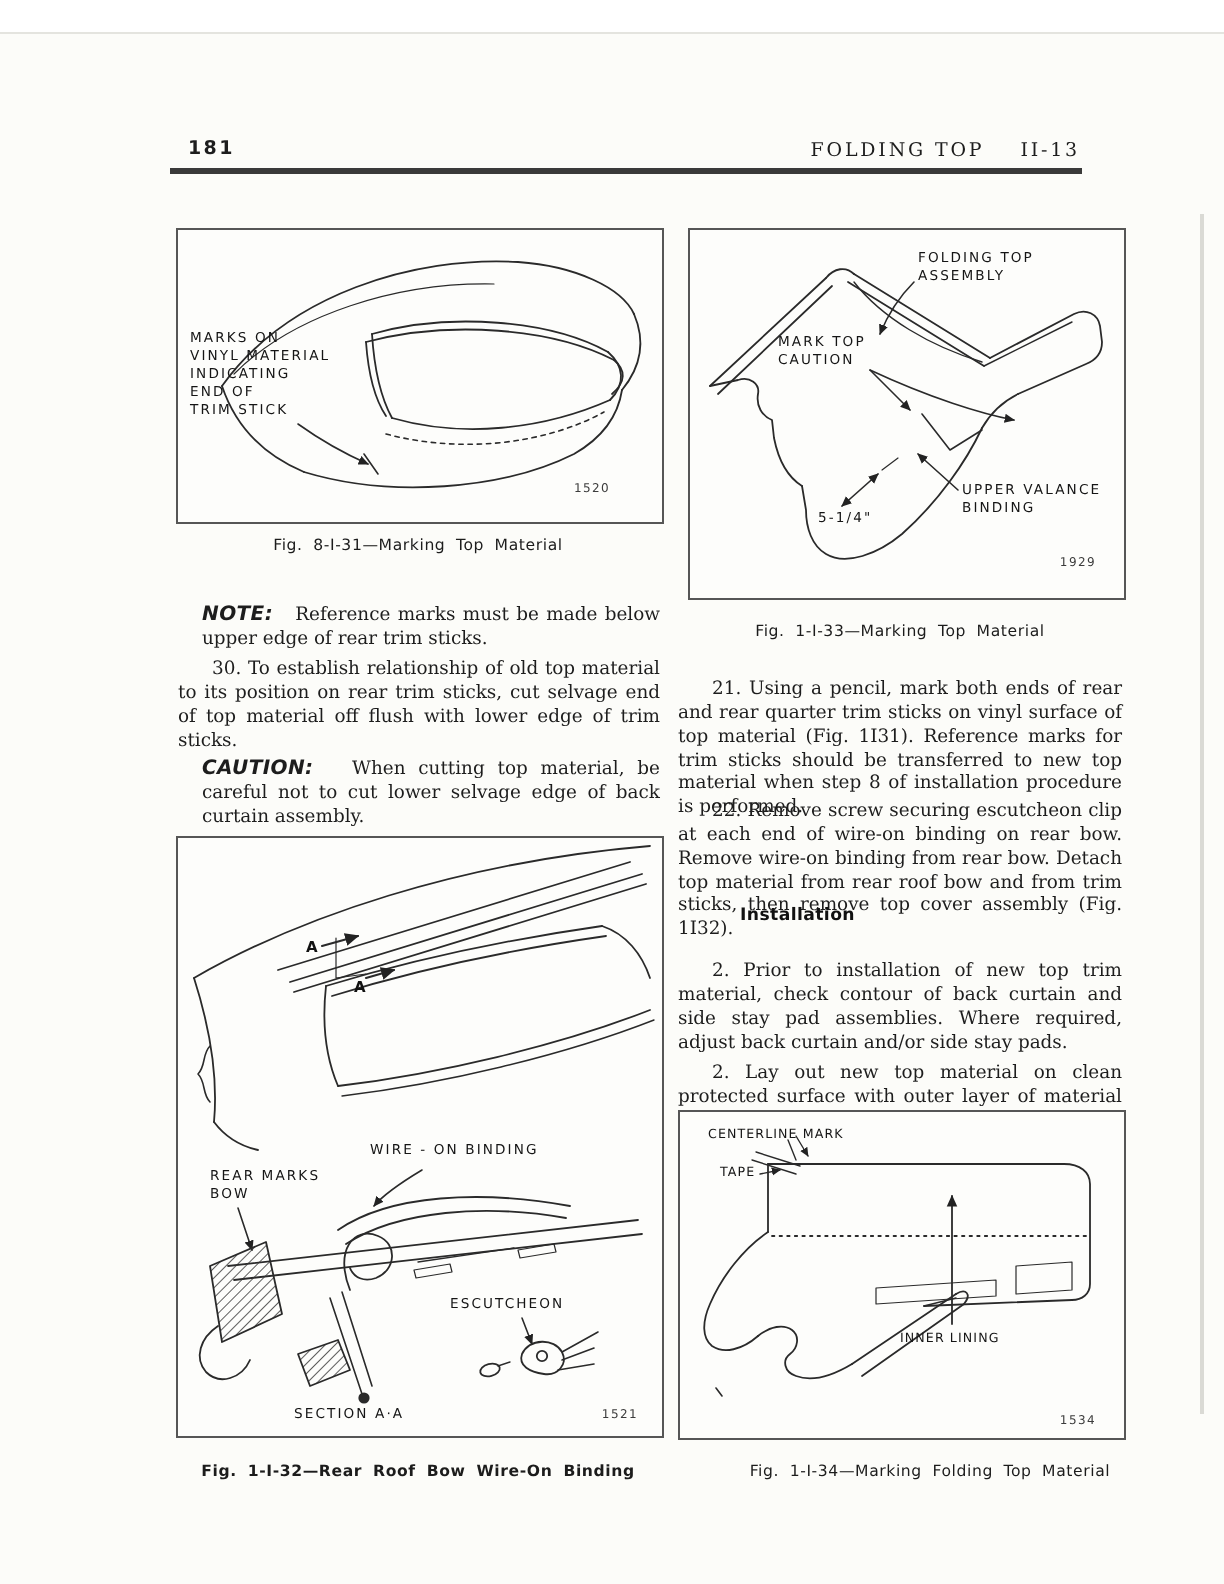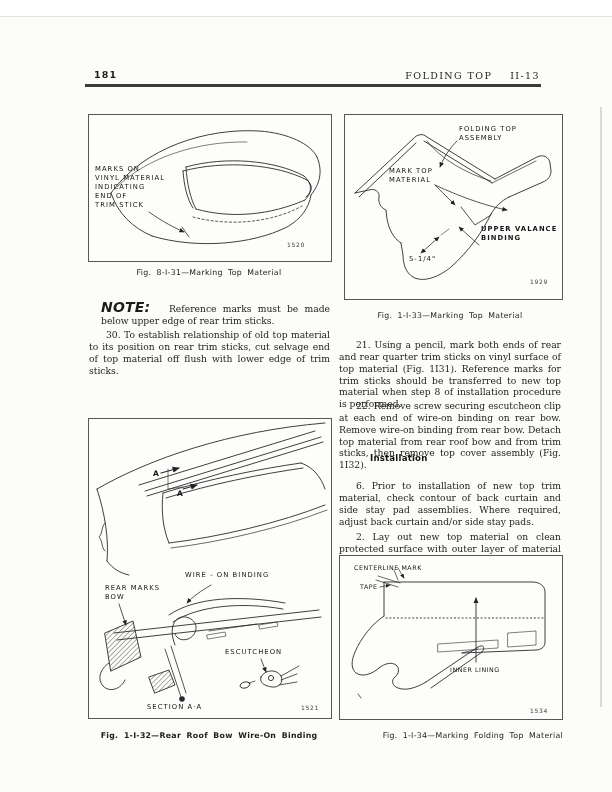--- a/index.html
+++ b/index.html
@@ -28,21 +28,21 @@
   .fig-num { position:absolute; font:6px "DejaVu Sans", sans-serif;
     letter-spacing:0.7px; color:#3c3c3c; }
   .caption { position:absolute; text-align:center;
     font-family:"DejaVu Sans", sans-serif; font-size:7.8px;
     letter-spacing:0.3px; word-spacing:2.5px; color:#1c1c1c; }
   
   .para { position:absolute; font-size:9.2px; line-height:11.8px;
     text-align:justify; }
   .para.step { text-indent:17px; }
   .kw { font-family:"DejaVu Sans", sans-serif; font-weight:bold; font-style:italic;
-    font-size:14px; letter-spacing:0.2px; }
+    font-size:10px; letter-spacing:0.2px; }
   .subhead { position:absolute; font-family:"DejaVu Sans", sans-serif;
     font-weight:bold; font-size:8.6px; letter-spacing:0.2px; color:#111;padding-left:25px; }
   
   .scan-edge { position:absolute; left:600px; top:90px; width:1.5px; height:600px;
     background:#dadad5; }
 </style>
 </head>
 <body>
 
 <div class="page">
@@ -87,20 +87,24 @@
 TRIM STICK</span>
     <span class="fig-num" style="left:198px; top:126px;">1520</span>
   </div>
   <div class="caption" style="left:88px; top:251px; width:242px;">Fig. 8-I-31—Marking Top Material</div>
 
   <p class="para" style="left:101px; top:276px; width:229px;">
     <span class="kw">NOTE:</span>&nbsp;&nbsp;
     <span>Reference marks must be made below upper edge of rear trim sticks.</span>
   </p>
   <p class="para step" style="left:89px; top:303px; width:241px;">30. To establish relationship of old top material to its position on rear trim sticks, cut selvage end of top material off flush with lower edge of trim sticks.</p>
+  <p class="para" style="left:101px; top:353px; width:229px;">
+    <span class="kw">CAUTION:</span>&nbsp;&nbsp;
+    <span>When cutting top material, be careful not to cut lower selvage edge of back curtain assembly.</span>
+  </p>
 
   <div class="fig" style="left:88px; top:401px; width:242px; height:299px;">
     <svg width="240" height="297" viewBox="0 0 240 297">
       <defs>
         <marker id="ah32" viewBox="0 0 10 10" refX="9" refY="5" markerWidth="6.5" markerHeight="6.5" orient="auto-start-reverse">
           <path d="M0,0.5 L10,5 L0,9.5 Z" fill="#222"></path>
         </marker>
         <pattern id="ht32" width="3.5" height="3.5" patternUnits="userSpaceOnUse" patternTransform="rotate(45)">
           <line x1="0" y1="0" x2="0" y2="3.5" stroke="#333" stroke-width="0.8"></line>
         </pattern>
@@ -189,32 +193,32 @@
         <path d="M90,70 C120,84 146,92 162,95" marker-end="url(#ah33)" stroke-width="0.8"></path>
         <path d="M134,130 L114,112" marker-end="url(#ah33)" stroke-width="0.8"></path>
 
         <path d="M76,138 L94,122" marker-start="url(#ah33)" marker-end="url(#ah33)" stroke-width="0.8"></path>
         <path d="M96,120 L104,114" stroke-width="0.6"></path>
       </g>
     </svg>
     <span class="fig-label" style="left:114px; top:10px;">FOLDING TOP
 ASSEMBLY</span>
     <span class="fig-label" style="left:44px; top:52px;">MARK TOP
-MATERIAL</span>
+CAUTION</span>
     <span class="fig-label" style="left:64px; top:140px;">5-1/4"</span>
-    <span class="fig-label" style="left:136px; top:110px;font-weight:bold;">UPPER VALANCE
+    <span class="fig-label" style="left:136px; top:126px;">UPPER VALANCE
 BINDING</span>
     <span class="fig-num" style="right:14px; bottom:14px;">1929</span>
   </div>
   <div class="caption" style="left:339px; top:294px; width:222px;">Fig. 1-I-33—Marking Top Material</div>
 
   <p class="para step" style="left:339px; top:313px; width:222px;">21. Using a pencil, mark both ends of rear and rear quarter trim sticks on vinyl surface of top material (Fig. 1I31). Reference marks for trim sticks should be transferred to new top material when step 8 of installation procedure is performed.</p>
   <p class="para step" style="left:339px; top:374px; width:222px;">22. Remove screw securing escutcheon clip at each end of wire-on binding on rear bow. Remove wire-on binding from rear bow. Detach top material from rear roof bow and from trim sticks, then remove top cover assembly (Fig. 1I32).</p>
   <div class="subhead" style="left:345px; top:436px;">Installation</div>
-  <p class="para step" style="left:339px; top:454px; width:222px;">6. Prior to installation of new top trim material, check contour of back curtain and side stay pad assemblies. Where required, adjust back curtain and/or side stay pads.</p>
+  <p class="para step" style="left:339px; top:454px; width:222px;">2. Prior to installation of new top trim material, check contour of back curtain and side stay pad assemblies. Where required, adjust back curtain and/or side stay pads.</p>
   <p class="para step" style="left:339px; top:505px; width:222px;">2. Lay out new top material on clean protected surface with outer layer of material exposed.</p>
 
   <div class="fig" style="left:339px; top:538px; width:222px; height:163px;">
     <svg width="220" height="161" viewBox="0 0 220 161">
       <defs>
         <marker id="ah34" viewBox="0 0 10 10" refX="9" refY="5" markerWidth="6.5" markerHeight="6.5" orient="auto-start-reverse">
           <path d="M0,0.5 L10,5 L0,9.5 Z" fill="#222"></path>
         </marker>
       </defs>
       <g stroke="#2a2a2a" fill="none" stroke-width="0.9" stroke-linecap="round" stroke-linejoin="round">
@@ -236,15 +240,15 @@
         <path d="M40,31 L50,29" marker-end="url(#ah34)" stroke-width="0.7"></path>
         <path d="M136,106 L136,42" marker-end="url(#ah34)" stroke-width="0.9"></path>
         <path d="M18,138 L21,142" stroke-width="0.8"></path>
       </g>
     </svg>
     <span class="fig-label sm" style="left:14px; top:8px;">CENTERLINE MARK</span>
     <span class="fig-label sm" style="left:20px; top:27px;">TAPE</span>
     <span class="fig-label sm" style="left:110px; top:110px;">INNER LINING</span>
     <span class="fig-num" style="right:14px; bottom:5px;">1534</span>
   </div>
-  <div class="caption" style="left:341px; top:714px; width:222px;text-align:right;">Fig. 1-I-34—Marking Folding Top Material</div>
+  <div class="caption" style="left:354px; top:714px; width:222px;">Fig. 1-I-34—Marking Folding Top Material</div>
 
 </div>
 
 </body></html>

